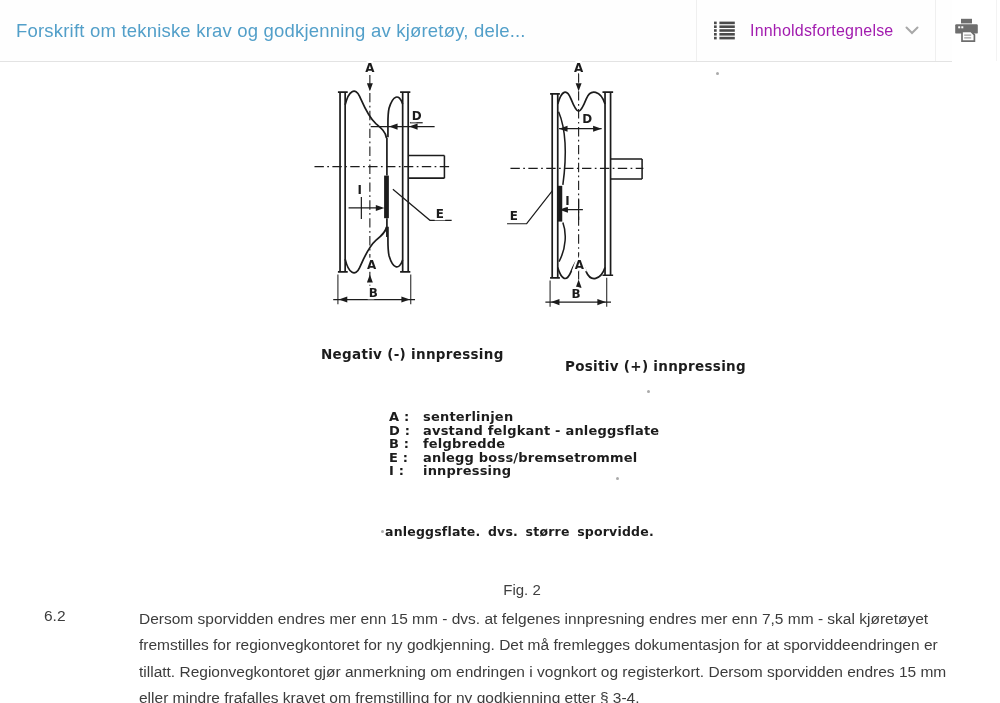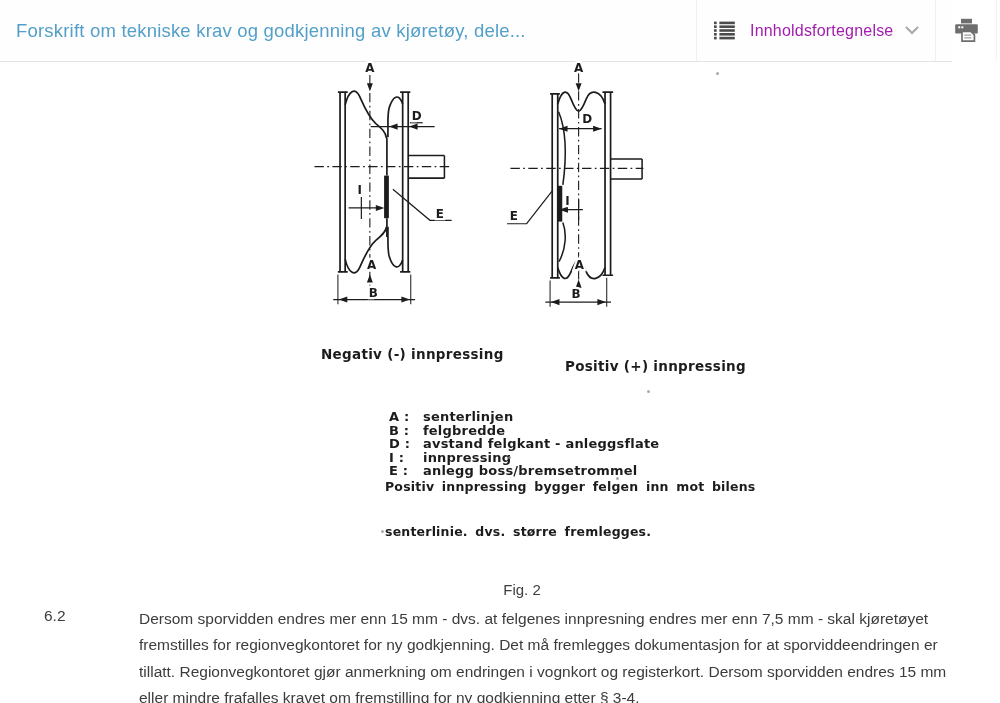--- a/index.html
+++ b/index.html
@@ -149,31 +149,30 @@
           <text class="dlabel" x="624" y="340">B</text>
         </g>
       </g>
     </svg>
 
     <div class="scan caption" style="left:321px;top:346px;">Negativ (-) innpressing</div>
     <div class="scan caption" style="left:565px;top:358px;">Positiv (+) innpressing</div>
 
     <div id="legend" class="scan">
       <div><span class="key">A :</span><span>senterlinjen</span></div>
+      <div><span class="key">D :</span><span>avstand felgkant - anleggsflate</span></div>
       <div><span class="key">B :</span><span>felgbredde</span></div>
-      <div><span class="key">D :</span><span>avstand felgkant - anleggsflate</span></div>
+      <div><span class="key">E :</span><span>anlegg boss/bremsetrommel</span></div>
       <div><span class="key">I :</span><span>innpressing</span></div>
-      <div><span class="key">E :</span><span>anlegg boss/bremsetrommel</span></div>
     </div>
 
     <div class="scan scan-note" style="left:385px;top:479px;">
-      <div>Positiv innpressing bygger felgen inn mot bilens</div>
     </div>
     <div class="scan scan-note" style="left:385px;top:524px;">
-      <div>senterlinie. dvs. større fremlegges.</div>
+      <div>anleggsflate. dvs. større sporvidde.</div>
     </div>
 
     <div class="speck" style="left:716px;top:72px;"></div>
     <div class="speck" style="left:647px;top:390px;"></div>
     <div class="speck" style="left:508px;top:456px;"></div>
     <div class="speck" style="left:616px;top:477px;"></div>
     <div class="speck" style="left:381px;top:530px;"></div>
   </div>
 
   <div id="fig-caption">Fig. 2</div>

